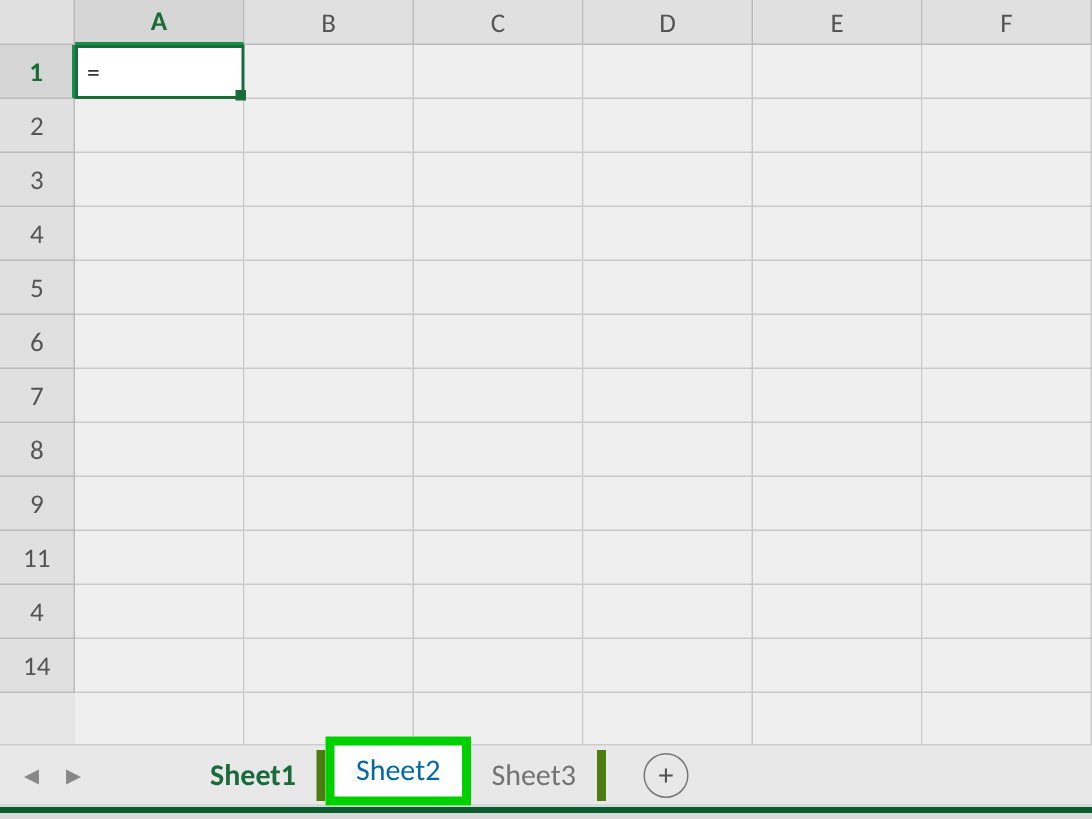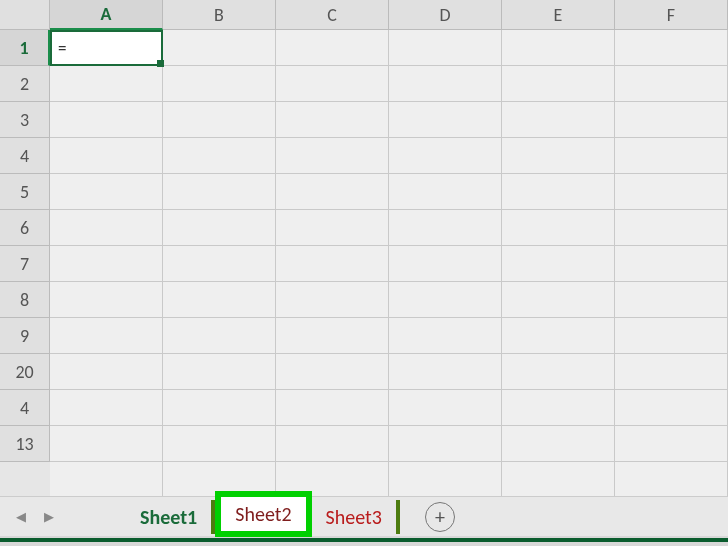--- a/index.html
+++ b/index.html
@@ -13,24 +13,24 @@
   .row-header { width: 50px; height: 36px; background: #e0e0e0; border-right: 1px solid #bbb; border-bottom: 1px solid #bbb; display: flex; align-items: center; justify-content: center; font-size: 18px; color: #555; cursor: pointer; user-select: none; }
   .row-header.active { background: #d6d6d6; color: #1a6b3a; font-weight: bold; border-right: 2px solid #1a8d4a; }
   .grid { position: absolute; top: 30px; left: 50px; right: 0; bottom: 0; }
   .row { display: flex; height: 36px; }
   .cell { width: 116px; height: 36px; border-right: 1px solid #c9c9c9; border-bottom: 1px solid #c9c9c9; background: #efefef; font-size: 17px; color: #333; padding: 0 4px; display: flex; align-items: center; }
   .cell.active { background: #fff; border: 2px solid #1a6b3a; position: relative; z-index: 5; padding-left: 6px; }
   .cell.active::after { content: ""; position: absolute; right: -3px; bottom: -3px; width: 7px; height: 7px; background: #1a6b3a; }
   .tabstrip { position: absolute; left: 0; right: 0; bottom: 10px; height: 40px; background: #e8e8e8; border-top: 1px solid #ccc; display: flex; align-items: center; padding-left: 10px; }
   .nav-arrow { width: 22px; height: 22px; display: flex; align-items: center; justify-content: center; color: #888; font-size: 13px; margin-right: 6px; cursor: default; user-select: none; }
   .tab-gap { width: 60px; }
-  .sheet-tab { height: 34px; padding: 0 14px; display: flex; align-items: center; font-size: 20px; border-right: 4px solid #4d7c0f; cursor: pointer; user-select: none; }
+  .sheet-tab { height: 34px; padding: 0 14px; display: flex; align-items: center; font-size: 20px; border-right: 6px solid #4d7c0f; cursor: pointer; user-select: none; }
   .sheet-tab.inactive-bold { color: #1a6b3a; font-weight: bold; }
-  .sheet-tab.highlight-wrap { border: 6px solid #00d000; background: #fff; color: #7f1d1d; height: 46px; margin-top: -6px; padding: 0 14px; }
-  .sheet-tab.plain { color: #b91c1c; }
+  .sheet-tab.highlight-wrap { border: 6px solid #00d000; background: #fff; color: #0369a1; height: 46px; margin-top: -6px; padding: 0 14px; }
+  .sheet-tab.plain { color: #737373; }
   .addsheet { width: 30px; height: 30px; border: 1.5px solid #777; border-radius: 50%; display: flex; align-items: center; justify-content: center; margin-left: 25px; color: #555; font-size: 20px; cursor: pointer; user-select: none; }
   .bottom-line { position: absolute; left: 0; right: 0; bottom: 4px; height: 4px; background: #0a5c2e; }
 </style>
 </head>
 <body>
 
 <div class="sheet-area">
   <div class="corner"></div>
 
   <div class="col-headers">
@@ -45,23 +45,23 @@
   <div class="row-headers">
     <div class="row-header active">1</div>
     <div class="row-header">2</div>
     <div class="row-header">3</div>
     <div class="row-header">4</div>
     <div class="row-header">5</div>
     <div class="row-header">6</div>
     <div class="row-header">7</div>
     <div class="row-header">8</div>
     <div class="row-header">9</div>
-    <div class="row-header">20</div>
+    <div class="row-header">11</div>
     <div class="row-header">4</div>
-    <div class="row-header">13</div>
+    <div class="row-header">14</div>
   </div>
 
   <div class="grid">
     <div class="row">
       <div class="cell active">=</div>
       <div class="cell"></div>
       <div class="cell"></div>
       <div class="cell"></div>
       <div class="cell"></div>
       <div class="cell"></div>

